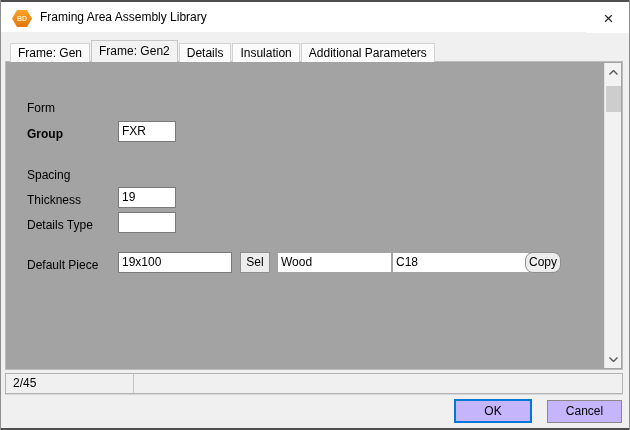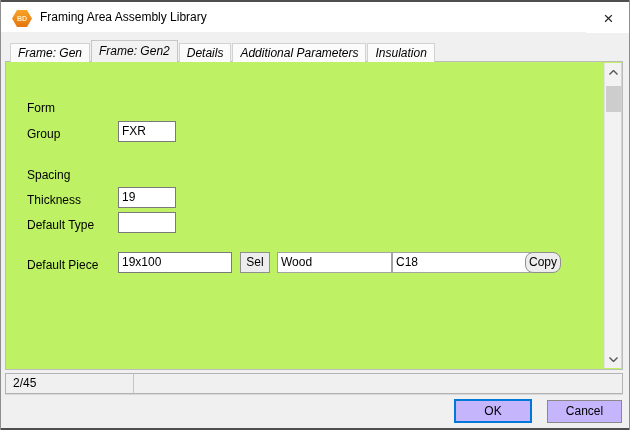--- a/index.html
+++ b/index.html
@@ -22,26 +22,26 @@
               clip-path:polygon(25% 0, 75% 0, 100% 50%, 75% 100%, 25% 100%, 0 50%);
               color:#ffedbe; font-size:7px; font-weight:bold; text-align:center; line-height:17px; letter-spacing:0; }
   .win-title { position:absolute; left:39px; top:0; height:30px; line-height:30px; font-size:12px; color:#000; }
   .close-btn { position:absolute; right:0; top:2px; width:45px; height:29px; background:#ffffff;
                display:flex; align-items:center; justify-content:center; cursor:default; }
   .close-btn span { font-size:17px; color:#222; line-height:1; font-weight:400; }
 
   
   .tabstrip { position:absolute; left:9px; top:40px; height:22px; display:flex; align-items:flex-end; z-index:3; }
   .tab { height:19px; line-height:18px; padding:0 7px; background:#fbfbfb;
-         border:1px solid #d2d2d2; border-bottom:none; margin-right:1px; font-size:12px; white-space:nowrap;font-style:italic; }
+         border:1px solid #d2d2d2; border-bottom:none; margin-right:1px; font-size:12px; white-space:nowrap; }
   .tab.active { height:22px; line-height:21px; background:#f2f2f2; border-color:#c6c6c6; position:relative; z-index:4; }
 
   
   .panel { position:absolute; left:4px; top:61px; width:618px; height:309px;
-           background:#bef264; border:1px solid #bcbcbc; }
+           background:#a3a3a3; border:1px solid #bcbcbc; }
 
   .field-label { position:absolute; left:21px; height:21px; line-height:21px; font-size:12px; color:#000; }
   .textbox { position:absolute; height:21px; background:#ffffff; border:1px solid #7a7a7a;
              font-size:12px; line-height:19px; padding:0 3px; overflow:hidden; white-space:nowrap; }
   .textbox.focused { border:2px solid #0078d7; line-height:17px; padding:0 2px; }
   .textbox.readonly { border:1px solid #a3a3a3; }
   .sel-text { background:#0078d7; color:#ffffff; }
   .mini-btn { position:absolute; height:21px; background:#ededed; border:1px solid #8f8f8f;
               font-size:12px; text-align:center; line-height:19px; cursor:default; }
 
@@ -74,37 +74,37 @@
     <div class="win-title">Framing Area Assembly Library</div>
     <div class="close-btn">
       <span>×</span>
     </div>
   </div>
 
   <div class="tabstrip">
     <div class="tab">Frame: Gen</div>
     <div class="tab active">Frame: Gen2</div>
     <div class="tab">Details</div>
+    <div class="tab">Insulation</div>
     <div class="tab">Additional Parameters</div>
-    <div class="tab">Insulation</div>
   </div>
 
   <div class="panel">
 
     <div class="field-label" style="top:36px;">Form</div>
 
-    <div class="field-label" style="top:62px;">Group</div>
+    <div class="field-label" style="top:62px;font-weight:bold;">Group</div>
     <div class="textbox" style="left:112px; top:59px; width:58px;">FXR</div>
 
     <div class="field-label" style="top:103px;text-align:center;">Spacing</div>
 
     <div class="field-label" style="top:128px;">Thickness</div>
     <div class="textbox" style="left:112px; top:125px; width:58px;">19</div>
 
-    <div class="field-label" style="top:153px;">Default Type</div>
+    <div class="field-label" style="top:153px;">Details Type</div>
     <div class="textbox" style="left:112px; top:150px; width:58px;"></div>
 
     <div class="field-label" style="top:193px;">Default Piece</div>
     <div class="textbox" style="left:112px; top:190px; width:114px;">19x100</div>
     <div class="mini-btn" style="left:234px; top:190px; width:30px;">Sel</div>
     <div class="textbox readonly" style="left:271px; top:190px; width:115px;">Wood</div>
     <div class="textbox readonly" style="left:386px; top:190px; width:140px;">C18</div>
     <div class="mini-btn" style="left:519px; top:190px; width:36px;border-radius:8px;">Copy</div>
 
     <div class="scrollbar">

